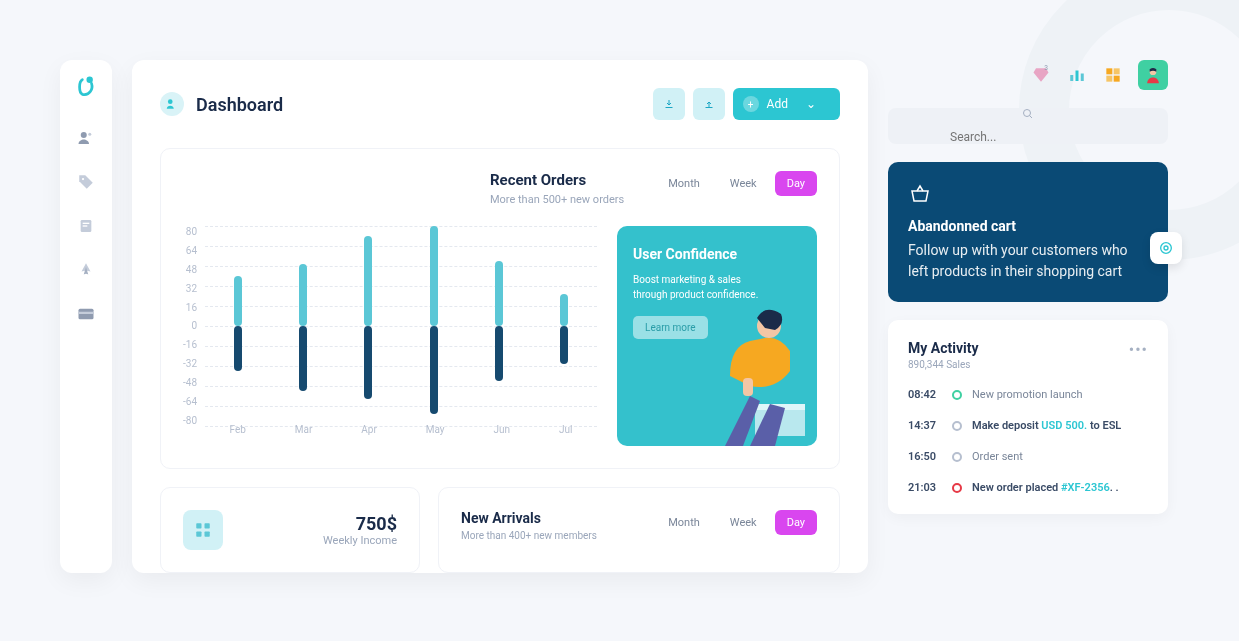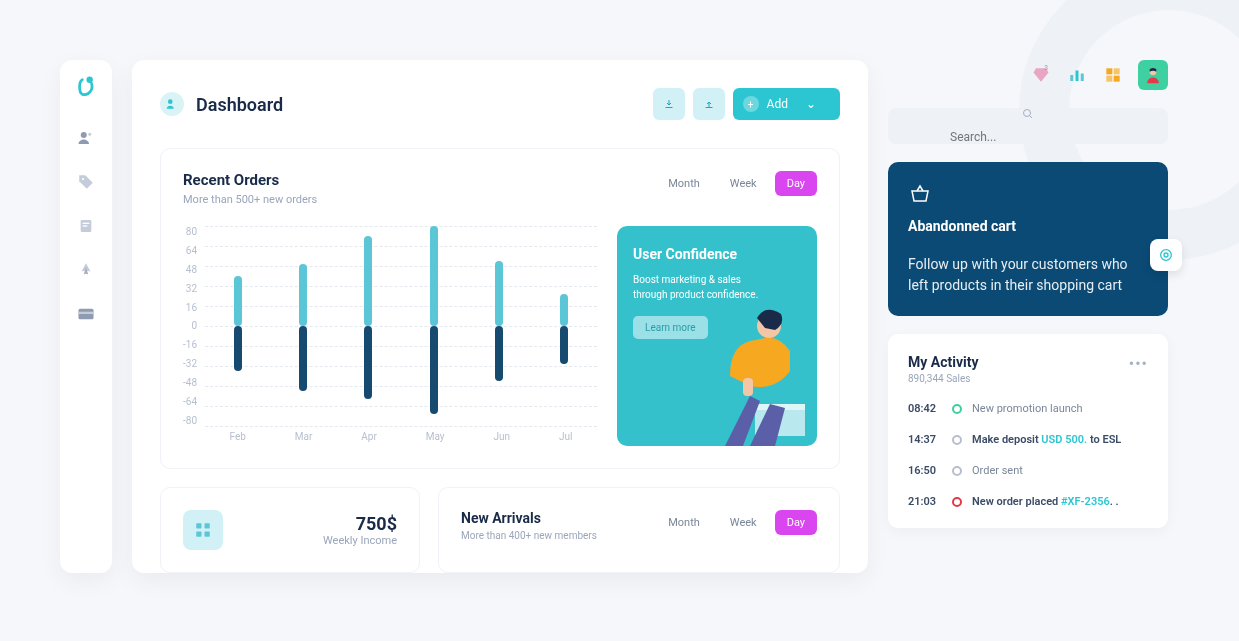--- a/index.html
+++ b/index.html
@@ -13,36 +13,36 @@
 .main-head { display: flex; align-items: center; justify-content: space-between; margin-bottom: 28px; }
 .main-head-left { display: flex; align-items: center; gap: 12px; }
 .main-head-left .hicon { width: 24px; height: 24px; background: #d9f3f7; border-radius: 50%; display:flex; align-items:center; justify-content:center; }
 .main-head h1 { font-size: 18px; font-weight: 600; color: #1a2b49; }
 .main-head-right { display: flex; gap: 8px; }
 .square-btn { width: 32px; height: 32px; background: #d1f1f6; border-radius: 6px; display: flex; align-items: center; justify-content: center; color: #1aa6c4; cursor: pointer; border:none; }
 .add-btn { background: #2cc6d2; color: #fff; border: none; height: 32px; padding: 0 24px 0 10px; border-radius: 6px; display: flex; align-items: center; gap: 8px; font-size: 12px; cursor: pointer; }
 .add-btn .plus { width:16px; height:16px; background: rgba(255,255,255,.3); border-radius:50%; display:flex; align-items:center; justify-content:center; font-size:10px; }
 .add-btn .chev { margin-left: 10px; }
 .card { background: #fff; border: 1px solid #f0f2f7; border-radius: 10px; padding: 22px; }
-.orders-card .card-head { display: flex; justify-content: space-between; align-items: flex-start; gap: 32px; }
+.orders-card .card-head { display: flex; justify-content: flex-end; align-items: flex-start; gap: 32px; }
 .orders-card h2 { font-size: 15px; font-weight: 700; color: #1a2b49; }
 .orders-card .sub { font-size: 11px; color: #9aa6ba; margin-top: 4px; }
 .range-tabs { display: flex; gap: 6px; align-items: center; }
 .range-tabs span { font-size: 11px; color: #7a8699; padding: 6px 12px; border-radius: 6px; cursor: pointer; }
 .range-tabs span.active { background: #d946ef; color: #fff; }
 .orders-body { display: flex; gap: 20px; margin-top: 20px; }
 .chart { flex: 1; display: flex; gap: 8px; }
 .y-axis { display: flex; flex-direction: column; justify-content: space-between; font-size: 10px; color: #b6bfcf; text-align: right; height: 200px; }
 .plot { flex: 1; position: relative; height: 220px; }
 .grid-line { position: absolute; left: 0; right: 0; border-top: 1px dashed #e4e8ef; }
 .bars { position: absolute; left: 0; right: 0; top: 0; height: 200px; display: flex; justify-content: space-around; align-items: center; }
 .bar-group { position: relative; width: 8px; height: 200px; }
 .bar-pos { position: absolute; width: 8px; background: #5bc7d6; border-radius: 4px; left: 0; }
 .bar-neg { position: absolute; width: 8px; background: #164a6f; border-radius: 4px; left: 0; }
-.x-axis { position: absolute; left: 0; right: 0; bottom: 4px; display: flex; justify-content: space-around; font-size: 10px; color: #b6bfcf; }
+.x-axis { position: absolute; left: 0; right: 0; bottom: 11px; display: flex; justify-content: space-around; font-size: 10px; color: #b6bfcf; }
 .promo { width: 200px; background: #34c1cc; border-radius: 10px; padding: 20px 16px; color: #fff; position: relative; overflow: hidden; }
 .promo h3 { font-size: 14px; font-weight: 700; margin-bottom: 10px; }
 .promo p { font-size: 10px; line-height: 1.5; margin-bottom: 14px; }
 .promo .learn { background: rgba(255,255,255,.5); color: #2a9da8; border: none; font-size: 10px; padding: 6px 12px; border-radius: 5px; cursor: pointer; }
 .promo-illus { position: absolute; right: -8px; bottom: 0; }
 .row2 { display: flex; gap: 18px; margin-top: 18px; }
 .income-card { flex: 0 0 260px; display: flex; align-items: center; justify-content: space-between; }
 .income-icon { width: 40px; height: 40px; background: #d1f1f6; border-radius: 8px; display:flex; align-items:center; justify-content:center; }
 .income-text { text-align: right; }
 .income-text .val { font-size: 18px; font-weight: 700; color: #1a2b49; }
@@ -51,21 +51,21 @@
 .arrivals-card h2 { font-size: 14px; font-weight: 700; color: #1a2b49; }
 .arrivals-card .sub { font-size: 10px; color: #9aa6ba; margin-top: 4px; }
 .right-col { width: 280px; display: flex; flex-direction: column; gap: 18px; }
 .top-icons { display: flex; justify-content: flex-end; gap: 14px; align-items:center; }
 .top-icons .ticon { width: 22px; height: 22px; cursor:pointer; display:flex; align-items:center; justify-content:center; }
 .avatar { width: 30px; height: 30px; background: #3fd0a2; border-radius: 6px; display:flex; align-items:center; justify-content:center; }
 .search { background: #eef1f6; border-radius: 8px; height: 36px; display: flex; align-items: center; padding: 0 14px; gap: 10px; flex-direction: column; }
 .search input { border: none; background: transparent; font-size: 12px; color: #7a8699; outline: none; flex: 1; }
 .cart-card { background: #0a4a75; border-radius: 10px; padding: 20px; color: #fff; position: relative; }
 .cart-card .cicon { margin-bottom: 8px; }
-.cart-card h3 { font-size: 14px; font-weight: 700; margin-bottom: 20px; }
+.cart-card h3 { font-size: 14px; font-weight: 700; margin-bottom: 6px; }
 .cart-card p { font-size: 14px; line-height: 1.5; opacity: .9; }
 .cart-fab { position:absolute; right:-14px; top:50%; width:32px; height:32px; background:#fff; border-radius:8px; box-shadow:0 4px 10px rgba(0,0,0,.1); display:flex; align-items:center; justify-content:center; color:#2cc6d2; }
 .activity-card { background: #fff; border-radius: 10px; padding: 20px; box-shadow: 0 4px 14px rgba(0,0,0,.04); }
 .activity-head { display:flex; justify-content:space-between; align-items:flex-start; }
 .activity-card h3 { font-size: 14px; font-weight: 700; color: #1a2b49; }
 .activity-card .asub { font-size: 10px; color: #9aa6ba; margin-top: 3px; }
 .more-dots { color:#a5b0c2; font-size:16px; letter-spacing:1px; cursor:pointer; }
 .timeline { margin-top: 18px; display:flex; flex-direction:column; gap:18px; position:relative; }
 .t-item { display:flex; align-items:center; gap:10px; font-size:11px; }
 .t-time { color:#3a4b66; font-weight:600; width:34px; }

